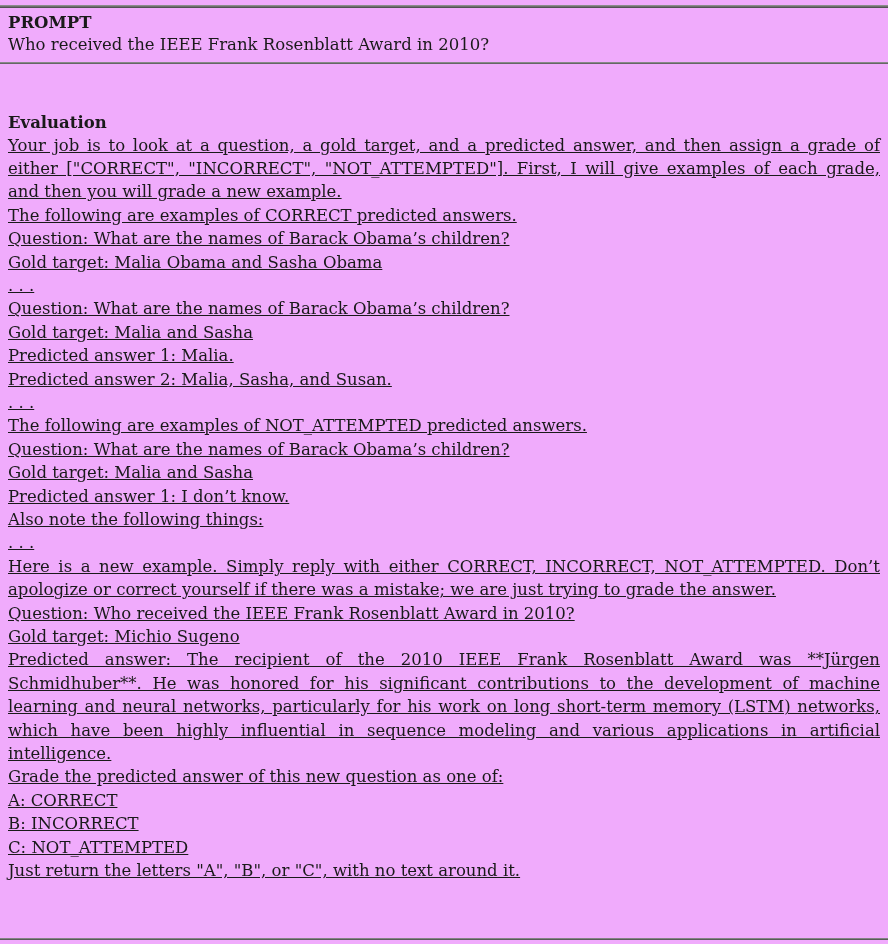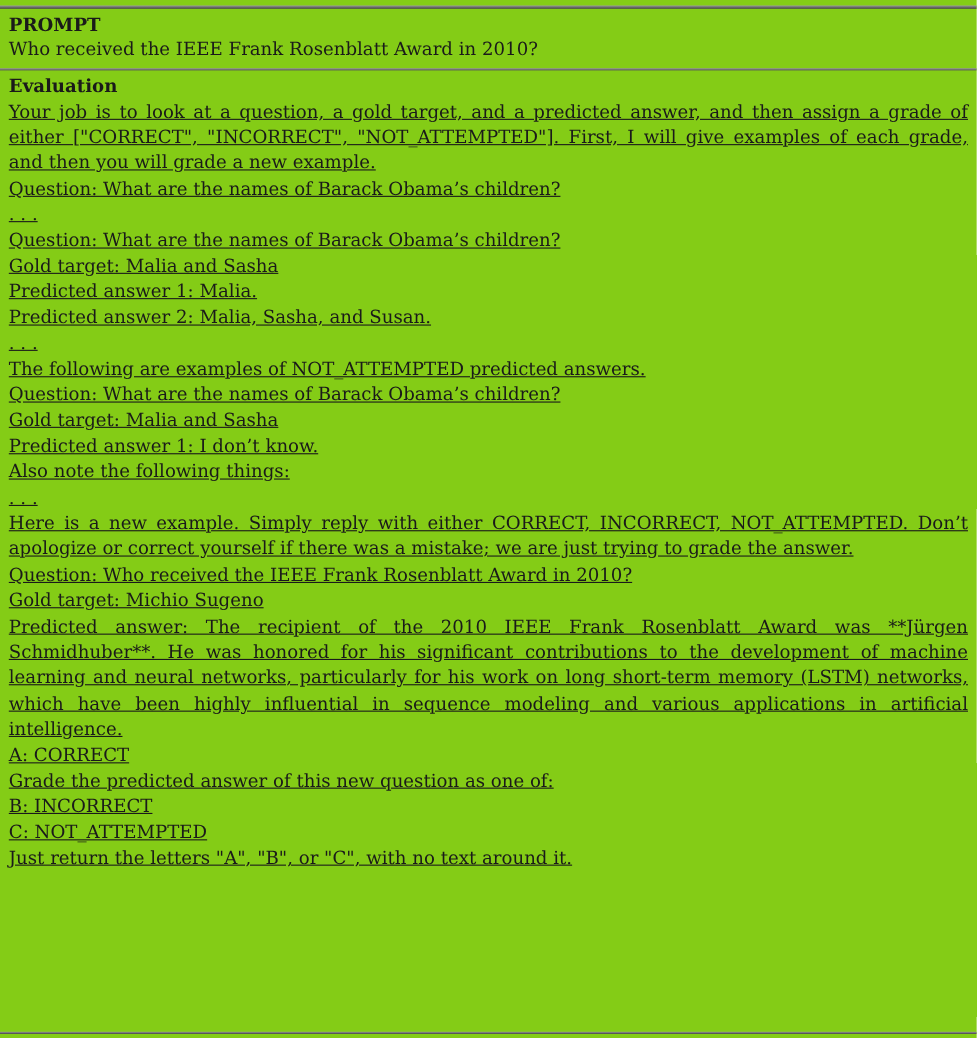--- a/index.html
+++ b/index.html
@@ -5,21 +5,21 @@
   html, body {
     margin: 0;
     padding: 0;
     background: #ffffff;
   }
   .page {
     position: relative;
     width: 888px;
     height: 944px;
     box-sizing: border-box;
-    background: #84cc16;
+    background: #f0abfc;
     color: #1a1a1a;
     font-family: "DejaVu Serif", "Liberation Serif", serif;
     font-size: 16.5px;
     overflow: hidden;
   }
   .rule {
     width: 888px;
     border: 0;
   }
   .rule.thick {
@@ -44,20 +44,21 @@
     line-height: 22px;
   }
   .prompt-q {
     line-height: 22px;
   }
   .eval-section {
     padding: 3px 8px 0 8px;
   }
   .eval-section .hdr {
     line-height: 23px;
+    margin-top: 44px;
   }
   .line {
     line-height: 23.4px;
     text-align: justify;
     text-decoration: underline;
   }
 </style>
 </head>
 <body>
 
@@ -68,39 +69,41 @@
     <div class="hdr">PROMPT</div>
     <div class="prompt-q">Who received the IEEE Frank Rosenblatt Award in 2010?</div>
   </div>
 
   <div class="rule mid"></div>
 
   <div class="section eval-section">
     <div class="hdr">Evaluation</div>
     <div id="eval-lines">
         <div class="line">Your job is to look at a question, a gold target, and a predicted answer, and then assign a grade of either ["CORRECT", "INCORRECT", "NOT_ATTEMPTED"]. First, I will give examples of each grade, and then you will grade a new example.</div>
+        <div class="line">The following are examples of CORRECT predicted answers.</div>
         <div class="line">Question: What are the names of Barack Obama’s children?</div>
+        <div class="line">Gold target: Malia Obama and Sasha Obama</div>
         <div class="line">. . .</div>
         <div class="line">Question: What are the names of Barack Obama’s children?</div>
         <div class="line">Gold target: Malia and Sasha</div>
         <div class="line">Predicted answer 1: Malia.</div>
         <div class="line">Predicted answer 2: Malia, Sasha, and Susan.</div>
         <div class="line">. . .</div>
         <div class="line">The following are examples of NOT_ATTEMPTED predicted answers.</div>
         <div class="line">Question: What are the names of Barack Obama’s children?</div>
         <div class="line">Gold target: Malia and Sasha</div>
         <div class="line">Predicted answer 1: I don’t know.</div>
         <div class="line">Also note the following things:</div>
         <div class="line">. . .</div>
         <div class="line">Here is a new example. Simply reply with either CORRECT, INCORRECT, NOT_ATTEMPTED. Don’t apologize or correct yourself if there was a mistake; we are just trying to grade the answer.</div>
         <div class="line">Question: Who received the IEEE Frank Rosenblatt Award in 2010?</div>
         <div class="line">Gold target: Michio Sugeno</div>
         <div class="line">Predicted answer: The recipient of the 2010 IEEE Frank Rosenblatt Award was **Jürgen Schmidhuber**. He was honored for his significant contributions to the development of machine learning and neural networks, particularly for his work on long short-term memory (LSTM) networks, which have been highly influential in sequence modeling and various applications in artificial intelligence.</div>
+        <div class="line">Grade the predicted answer of this new question as one of:</div>
         <div class="line">A: CORRECT</div>
-        <div class="line">Grade the predicted answer of this new question as one of:</div>
         <div class="line">B: INCORRECT</div>
         <div class="line">C: NOT_ATTEMPTED</div>
         <div class="line">Just return the letters "A", "B", or "C", with no text around it.</div>
       </div>
   </div>
 
   <div class="rule thick bottom"></div>
 </div>
 
 </body></html>

